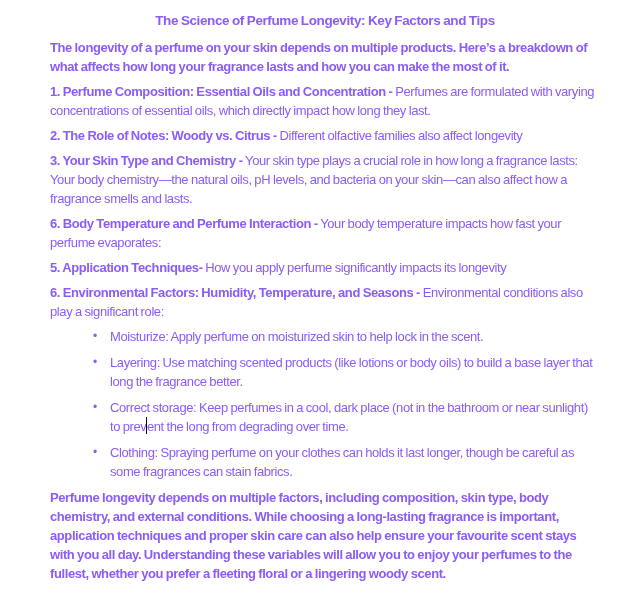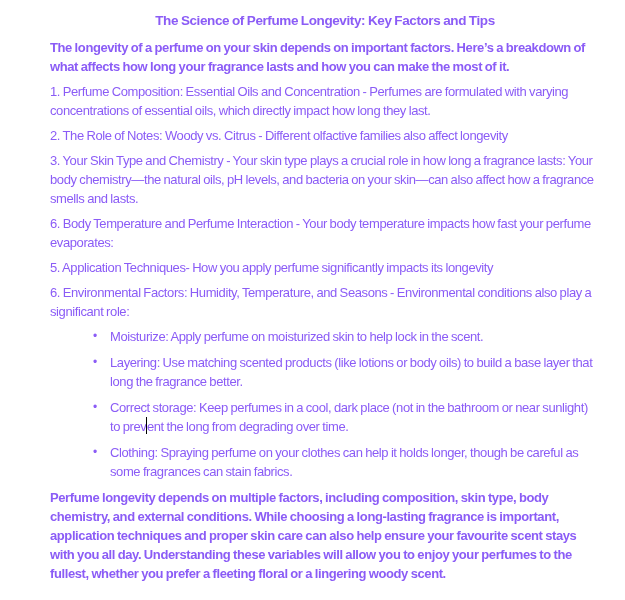--- a/index.html
+++ b/index.html
@@ -25,21 +25,21 @@
   }
   .doc-title {
     font-size: 13.5px;
     font-weight: bold;
     text-align: center;
     margin: 0 0 8px 0;
   }
   p { margin: 0 0 6px 0; }
   .intro, .conclusion { font-weight: bold; }
   .conclusion { margin-bottom: 0; }
-  strong { font-weight: normal; }
+  strong { font-weight: bold; }
   ul.tips-list {
     list-style: none;
     margin: 2px 0 0 0;
     padding: 0 0 0 38px;
   }
   ul.tips-list li {
     position: relative;
     padding-left: 22px;
     margin-bottom: 7px;
   }
@@ -56,29 +56,29 @@
     background: #000000;
     vertical-align: -3px;
     margin: 0 -0.5px;
   }
 </style>
 </head>
 <body>
 
 <div class="doc-canvas" style="color: #8b5cf6; background: rgb(255, 255, 255);">
   <p class="doc-title">The Science of Perfume Longevity: Key Factors and Tips</p>
-  <p class="intro">The longevity of a perfume on your skin depends on important factors. Here’s a breakdown of what affects how long your fragrance lasts and how you can make the most of it.</p>
+  <p class="intro">The longevity of a perfume on your skin depends on multiple products. Here’s a breakdown of what affects how long your fragrance lasts and how you can make the most of it.</p>
   <div>
       <p><strong>1. Perfume Composition: Essential Oils and Concentration -</strong><span> Perfumes are formulated with varying concentrations of essential oils, which directly impact how long they last.</span></p>
       <p><strong>2. The Role of Notes: Woody vs. Citrus -</strong><span> Different olfactive families also affect longevity</span></p>
       <p><strong>3. Your Skin Type and Chemistry -</strong><span> Your skin type plays a crucial role in how long a fragrance lasts: Your body chemistry—the natural oils, pH levels, and bacteria on your skin—can also affect how a fragrance smells and lasts.</span></p>
       <p><strong>6. Body Temperature and Perfume Interaction -</strong><span> Your body temperature impacts how fast your perfume evaporates:</span></p>
       <p><strong>5. Application Techniques-</strong><span> How you apply perfume significantly impacts its longevity</span></p>
       <p><strong>6. Environmental Factors: Humidity, Temperature, and Seasons -</strong><span> Environmental conditions also play a significant role:</span></p>
     </div>
   <ul class="tips-list">
       <li><span class="bullet">•</span><span>Moisturize: Apply perfume on moisturized skin to help lock in the scent.</span></li>
       <li><span class="bullet">•</span><span>Layering: Use matching scented products (like lotions or body oils) to build a base layer that long the fragrance better.</span></li>
       <li><span class="bullet">•</span><span>Correct storage: Keep perfumes in a cool, dark place (not in the bathroom or near sunlight) to prev</span><span class="text-caret" style="background: rgb(0, 0, 0);"></span><span>ent the long from degrading over time.</span></li>
-      <li><span class="bullet">•</span><span>Clothing: Spraying perfume on your clothes can help it holds longer, though be careful as some fragrances can stain fabrics.</span></li>
+      <li><span class="bullet">•</span><span>Clothing: Spraying perfume on your clothes can holds it last longer, though be careful as some fragrances can stain fabrics.</span></li>
     </ul>
   <p class="conclusion">Perfume longevity depends on multiple factors, including composition, skin type, body chemistry, and external conditions. While choosing a long-lasting fragrance is important, application techniques and proper skin care can also help ensure your favourite scent stays with you all day. Understanding these variables will allow you to enjoy your perfumes to the fullest, whether you prefer a fleeting floral or a lingering woody scent.</p>
 </div>
 
 </body></html>

